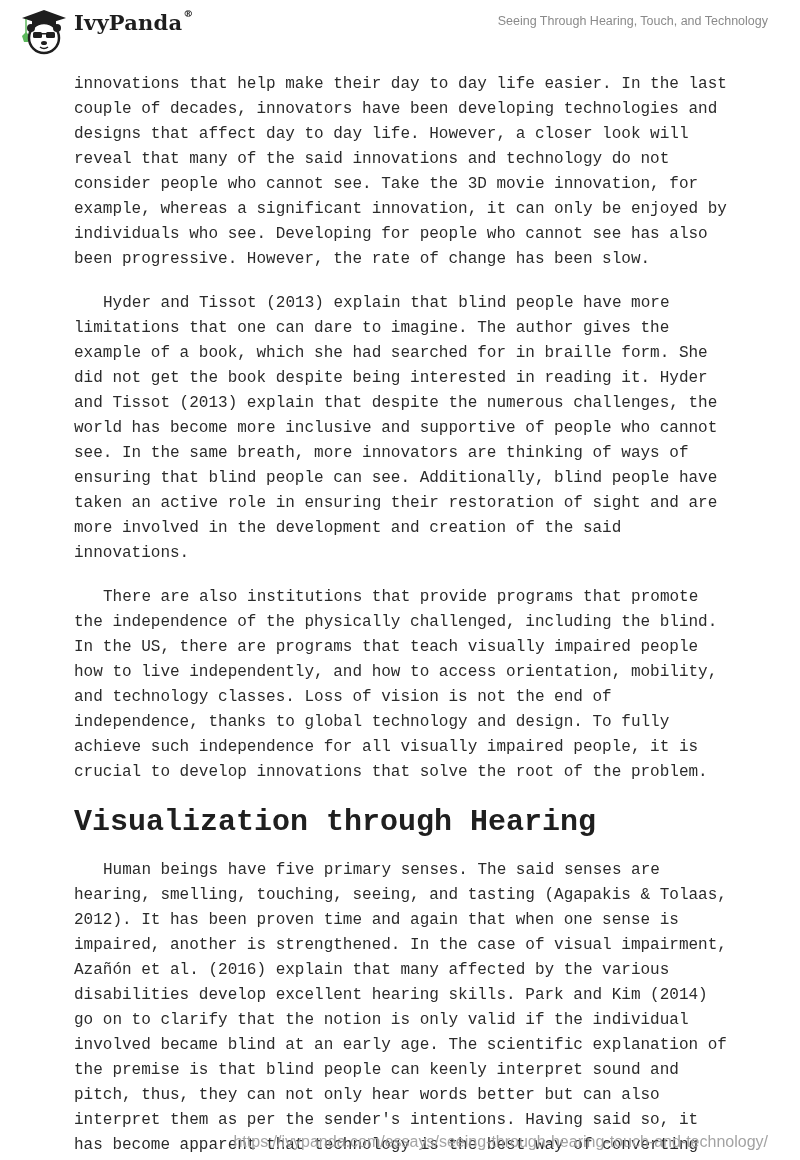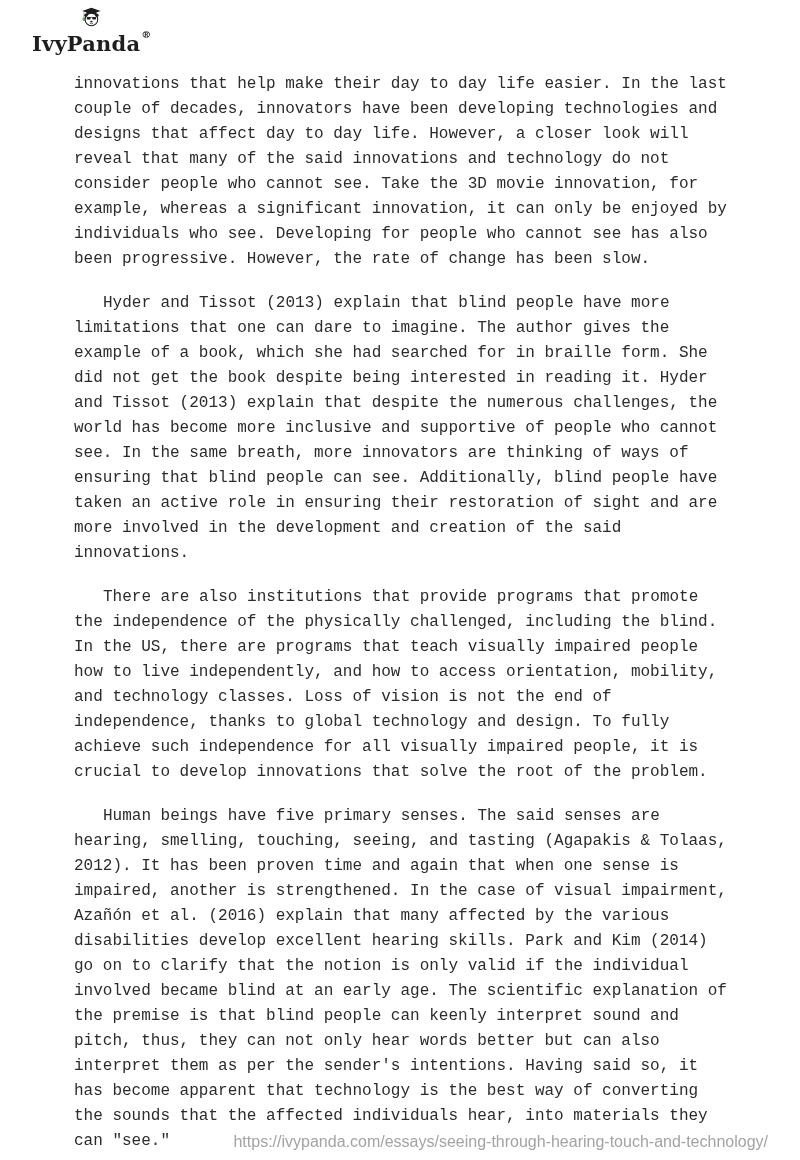--- a/index.html
+++ b/index.html
@@ -16,26 +16,25 @@
       color: #262626;
     }
     .header {
       position: absolute;
       left: 0; top: 0;
       width: 800px;
       height: 60px;
     }
     .logo {
       position: absolute;
-      left: 30px;
+      left: 14px;
       top: 6px;
       display: flex;
-      align-items: center;
+      align-items: flex-start;
       height: 50px;
-      flex-direction: column;
     }
     .logo-mark {
       width: 58px;
       height: 50px;
       display: block;
     }
     .logo-text {
       font-family: "DejaVu Serif", serif;
       font-weight: bold;
       font-size: 21px;
@@ -109,22 +108,24 @@
 
       <rect x="19" y="26" width="9" height="6" rx="1.5" fill="#1e1e1e"></rect>
       <rect x="32" y="26" width="9" height="6" rx="1.5" fill="#1e1e1e"></rect>
       <rect x="27" y="27" width="6" height="1.5" fill="#1e1e1e"></rect>
 
       <ellipse cx="30" cy="37" rx="3" ry="2" fill="#1e1e1e"></ellipse>
       <path d="M26,41 Q30,44 34,41" stroke="#1e1e1e" stroke-width="1.5" fill="none"></path>
     </svg>
     <span class="logo-text"><span>IvyPanda</span><span class="logo-reg">®</span></span>
   </div>
+  <div class="doc-title">Seeing Through Hearing, Touch, and Technology</div>
 </div>
 
 <div class="content">
   <p class="para">innovations that help make their day to day life easier. In the last couple of decades, innovators have been developing technologies and designs that affect day to day life. However, a closer look will reveal that many of the said innovations and technology do not consider people who cannot see. Take the 3D movie innovation, for example, whereas a significant innovation, it can only be enjoyed by individuals who see. Developing for people who cannot see has also been progressive. However, the rate of change has been slow.</p>
   <p class="para indent">Hyder and Tissot (2013) explain that blind people have more limitations that one can dare to imagine. The author gives the example of a book, which she had searched for in braille form. She did not get the book despite being interested in reading it. Hyder and Tissot (2013) explain that despite the numerous challenges, the world has become more inclusive and supportive of people who cannot see. In the same breath, more innovators are thinking of ways of ensuring that blind people can see. Additionally, blind people have taken an active role in ensuring their restoration of sight and are more involved in the development and creation of the said innovations.</p>
   <p class="para indent">There are also institutions that provide programs that promote the independence of the physically challenged, including the blind. In the US, there are programs that teach visually impaired people how to live independently, and how to access orientation, mobility, and technology classes. Loss of vision is not the end of independence, thanks to global technology and design. To fully achieve such independence for all visually impaired people, it is crucial to develop innovations that solve the root of the problem.</p>
+  <h2 class="heading">Visualization through Hearing</h2>
   <p class="para indent">Human beings have five primary senses. The said senses are hearing, smelling, touching, seeing, and tasting (Agapakis &amp; Tolaas, 2012). It has been proven time and again that when one sense is impaired, another is strengthened. In the case of visual impairment, Azañón et al. (2016) explain that many affected by the various disabilities develop excellent hearing skills. Park and Kim (2014) go on to clarify that the notion is only valid if the individual involved became blind at an early age. The scientific explanation of the premise is that blind people can keenly interpret sound and pitch, thus, they can not only hear words better but can also interpret them as per the sender's intentions. Having said so, it has become apparent that technology is the best way of converting the sounds that the affected individuals hear, into materials they can "see."</p>
 </div>
 
 <div class="footer-url">https://ivypanda.com/essays/seeing-through-hearing-touch-and-technology/</div>
 
 </body></html>

